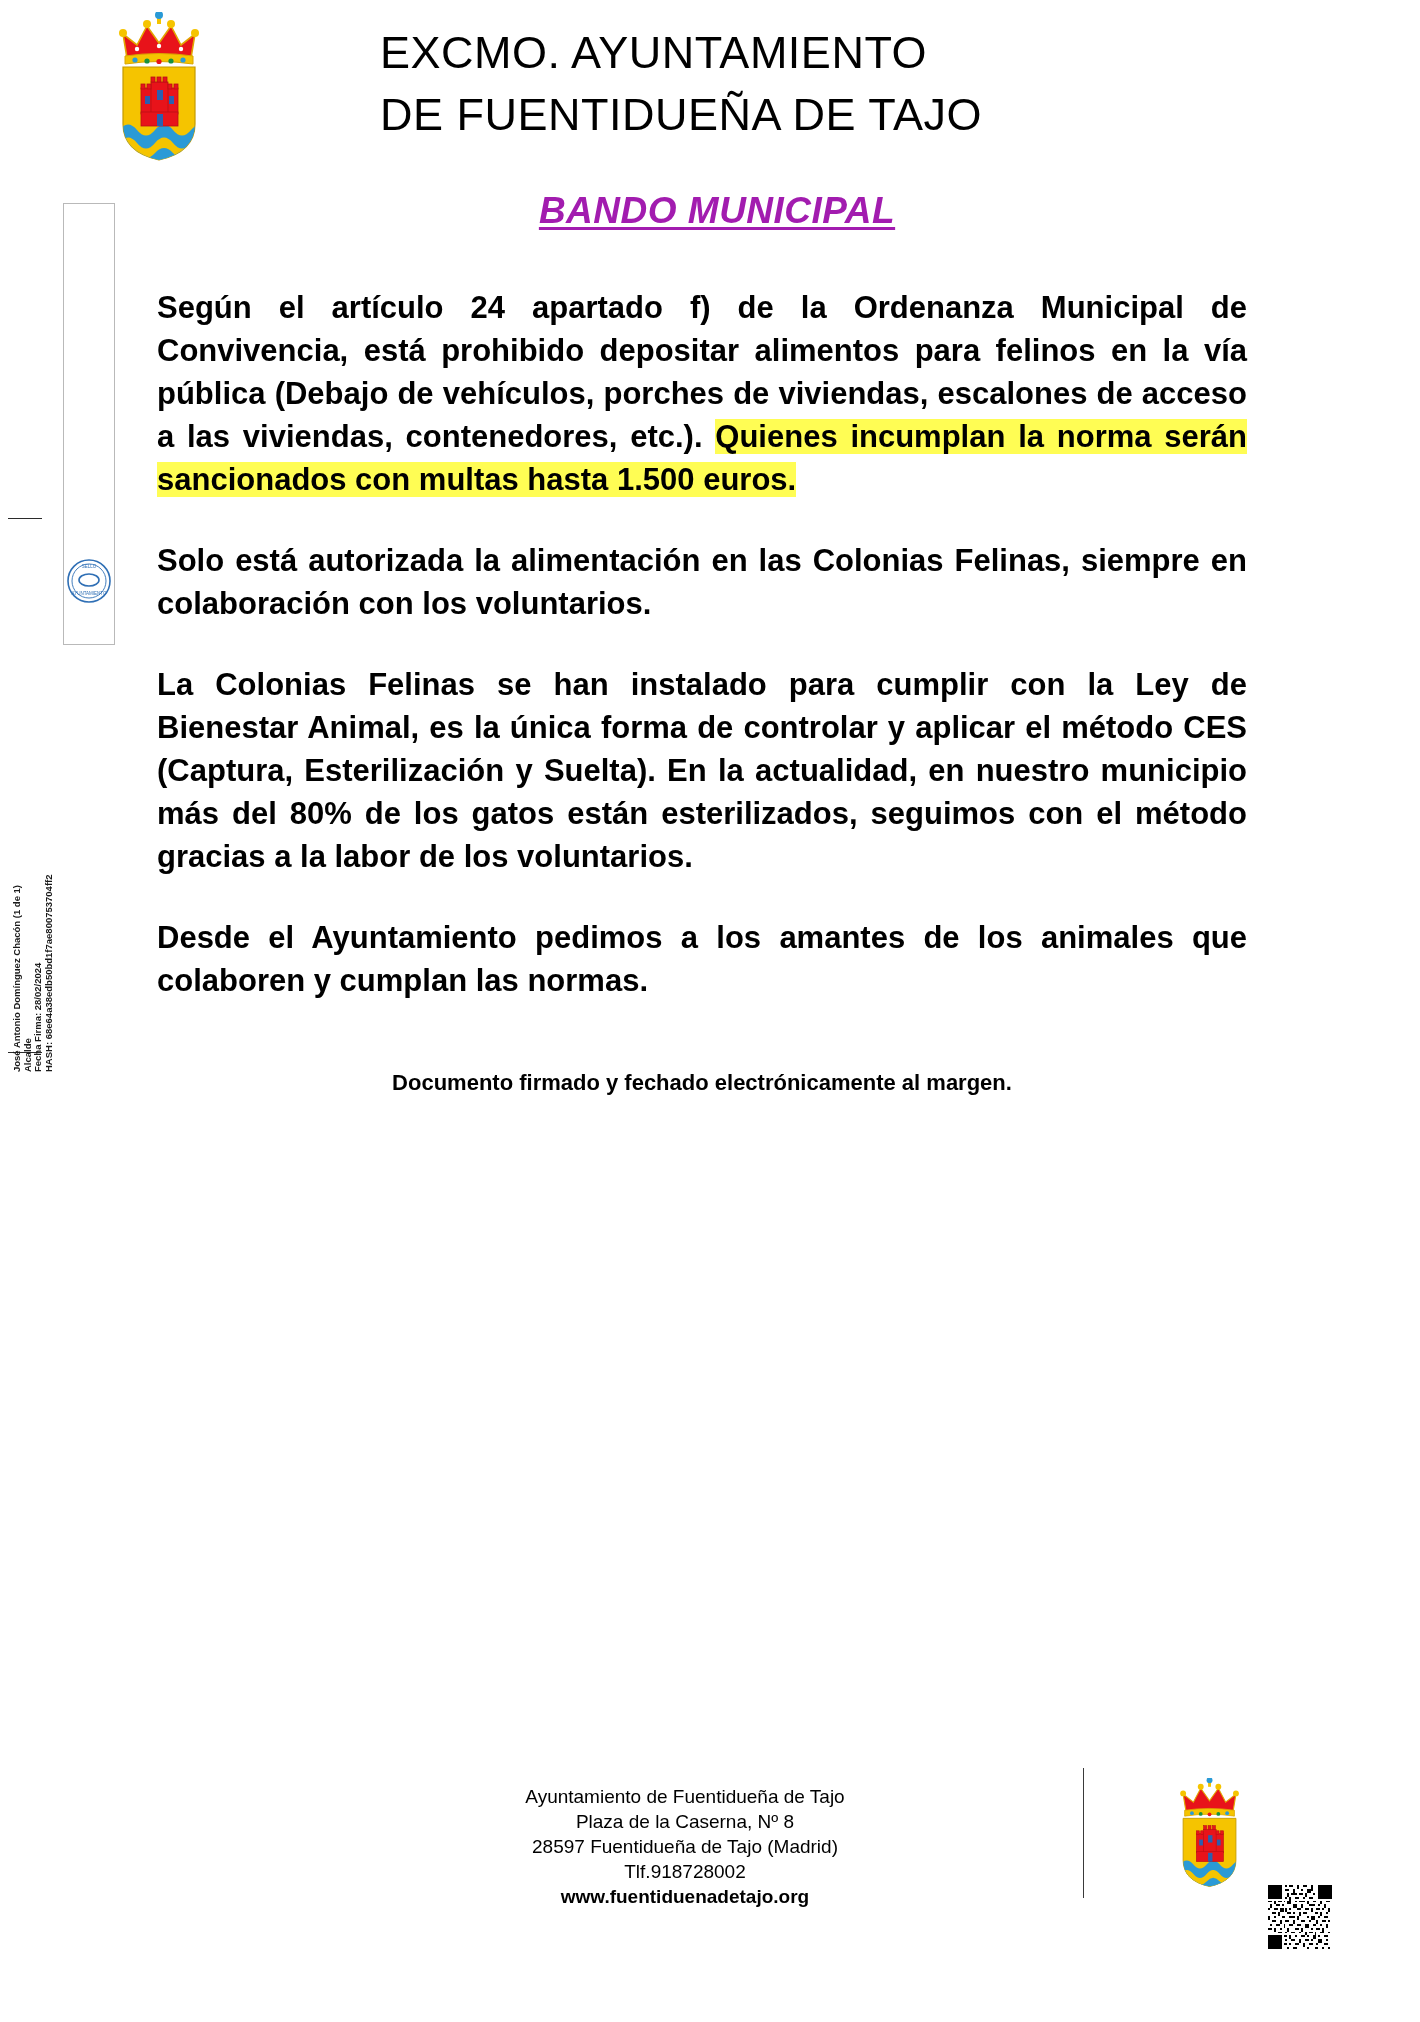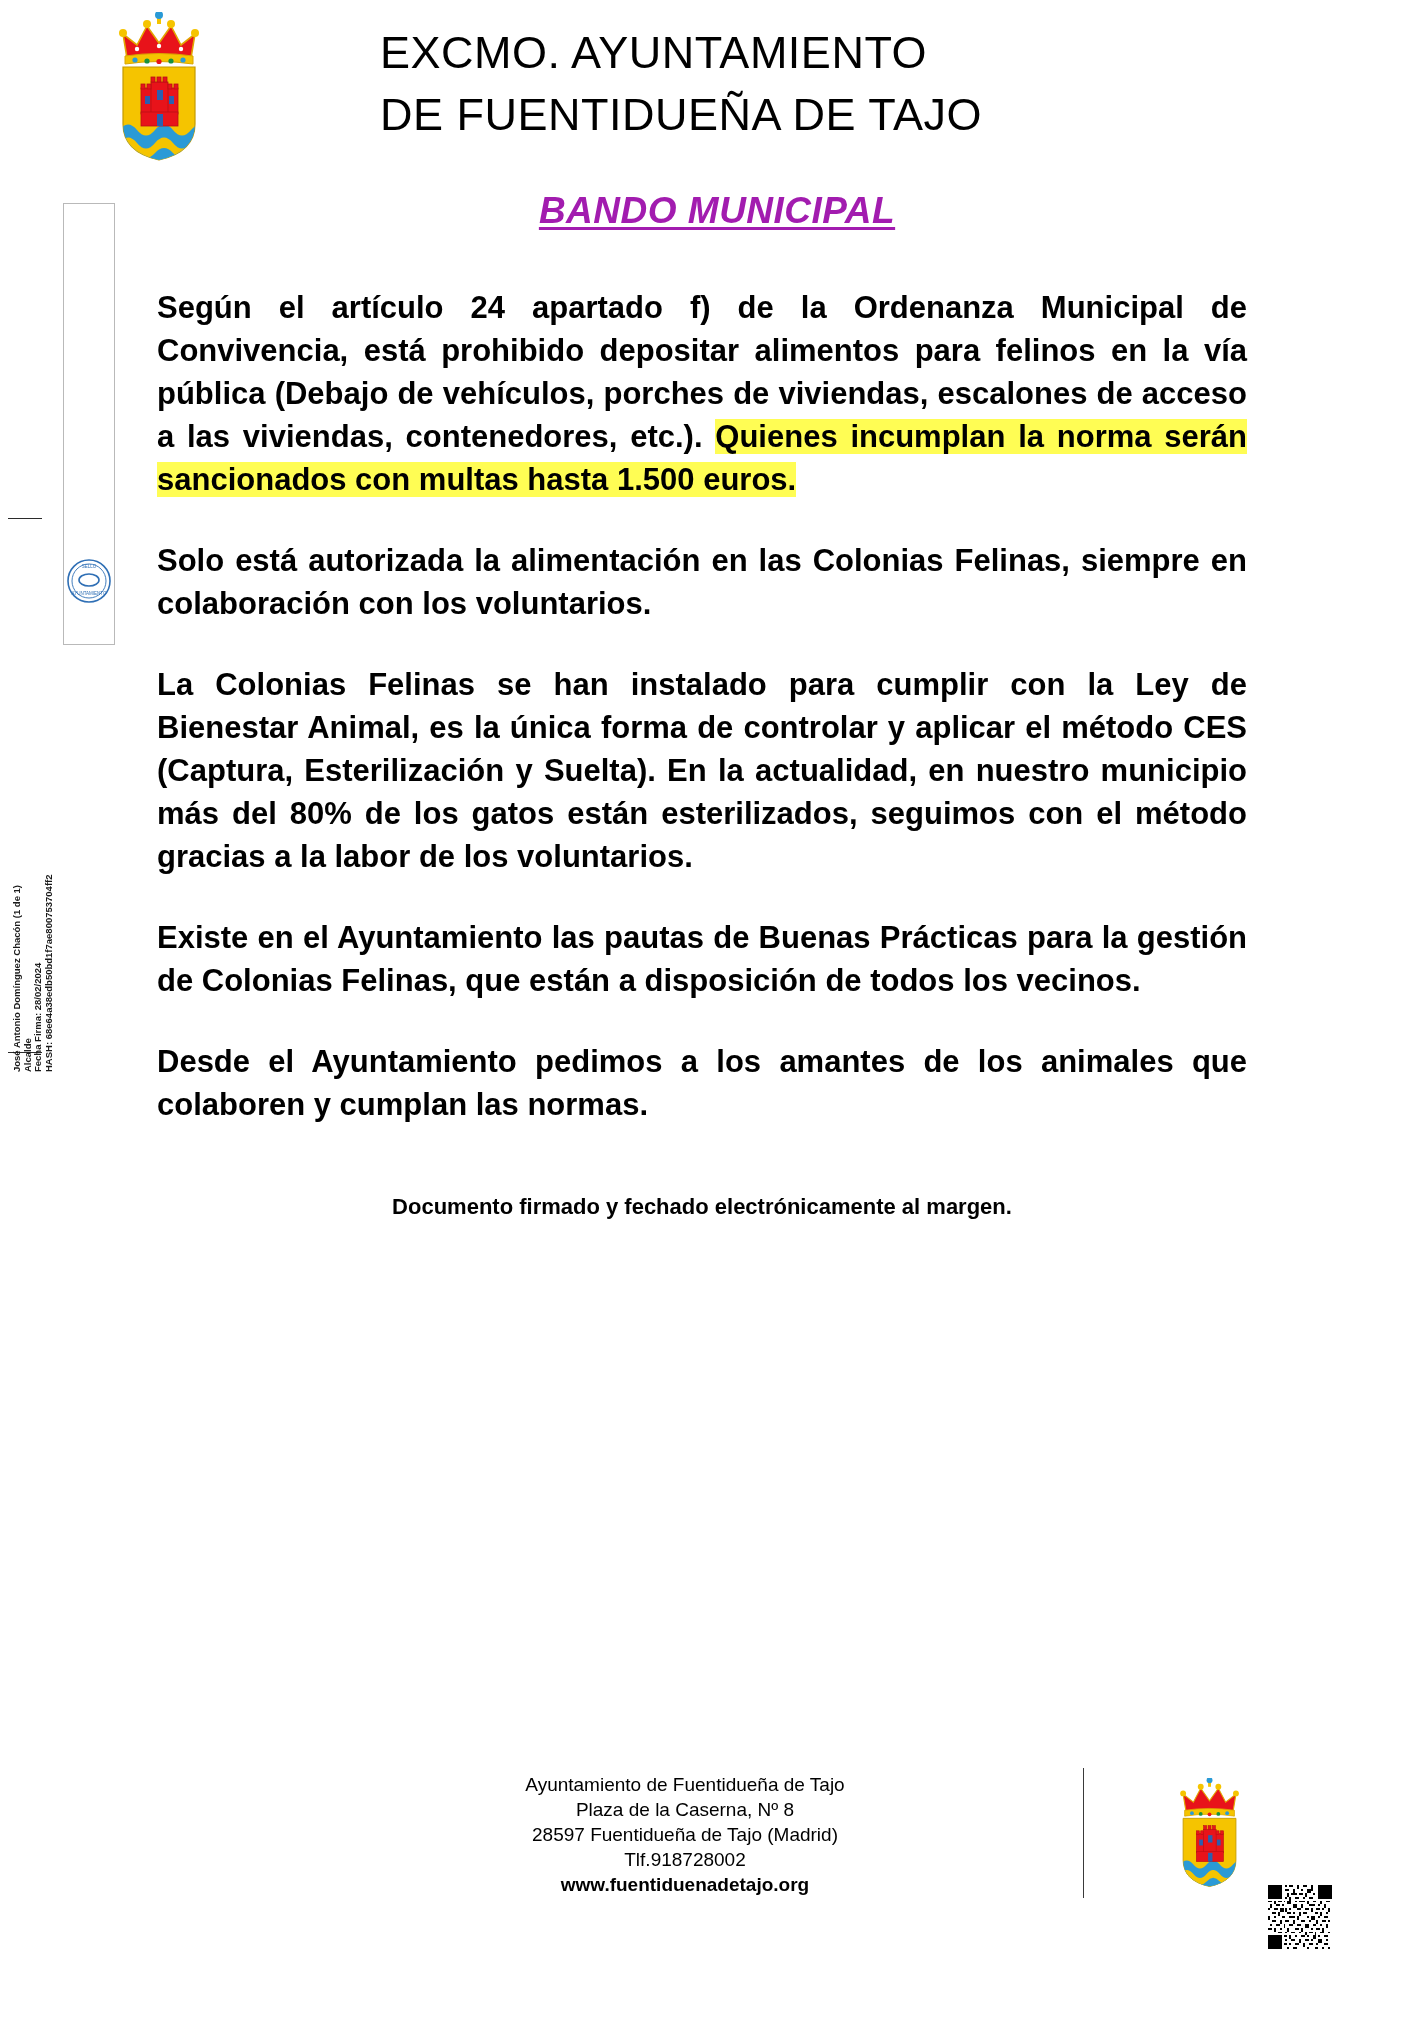--- a/index.html
+++ b/index.html
@@ -177,21 +177,21 @@
   .footer {
     position: absolute;
     left: 0;
     top: 1768px;
     width: 1420px;
     height: 190px;
   }
   .footer-addr {
     position: absolute;
     left: 430px;
-    top: 4px;
+    top: 16px;
     width: 510px;
     text-align: center;
     font-family: "Liberation Sans", sans-serif;
     font-size: 19px;
     line-height: 25px;
     color: #000;
   }
   .footer-addr .web { font-weight: 700; }
   .footer-divider {
     position: absolute;
@@ -309,21 +309,20 @@
       <text x="23" y="10" font-family="Liberation Sans, sans-serif" font-size="4.5" fill="#2f6fb5" text-anchor="middle">SELLO</text>
     </svg>
   </div>
 
   <div class="body-col">
     <div class="doc-title">BANDO MUNICIPAL</div>
     <div id="paragraphs">
         <div class="para"><span>Según el artículo 24 apartado f) de la Ordenanza Municipal de Convivencia, está prohibido depositar alimentos para felinos en la vía pública (Debajo de vehículos, porches de viviendas, escalones de acceso a las viviendas, contenedores, etc.). </span><span class="hl">Quienes incumplan la norma serán sancionados con multas hasta 1.500 euros.</span></div>
         <div class="para"><span>Solo está autorizada la alimentación en las Colonias Felinas, siempre en colaboración con los voluntarios.</span></div>
         <div class="para"><span>La Colonias Felinas se han instalado para cumplir con la Ley de Bienestar Animal, es la única forma de controlar y aplicar el método CES (Captura, Esterilización y Suelta). En la actualidad, en nuestro municipio más del 80% de los gatos están esterilizados, seguimos con el método gracias a la labor de los voluntarios.</span></div>
-        <div class="para"><span>Existe en el Ayuntamiento las pautas de Buenas Prácticas para la gestión de Colonias Felinas, que están a disposición de todos los vecinos.</span></div>
         <div class="para"><span>Desde el Ayuntamiento pedimos a los amantes de los animales que colaboren y cumplan las normas.</span></div>
       </div>
     <div class="signed-note">Documento firmado y fechado electrónicamente al margen.</div>
   </div>
 
   <div class="val-rail">
     <div class="val-text">
       <div class="val-lines">
         <span class="ln">Cód. Validación: 6LJSTSDNPN5RH7WQ539MFX6AT</span>
         <span class="ln">Verificación: https://fuentiduenadetajo.sedelectronica.es/</span>

